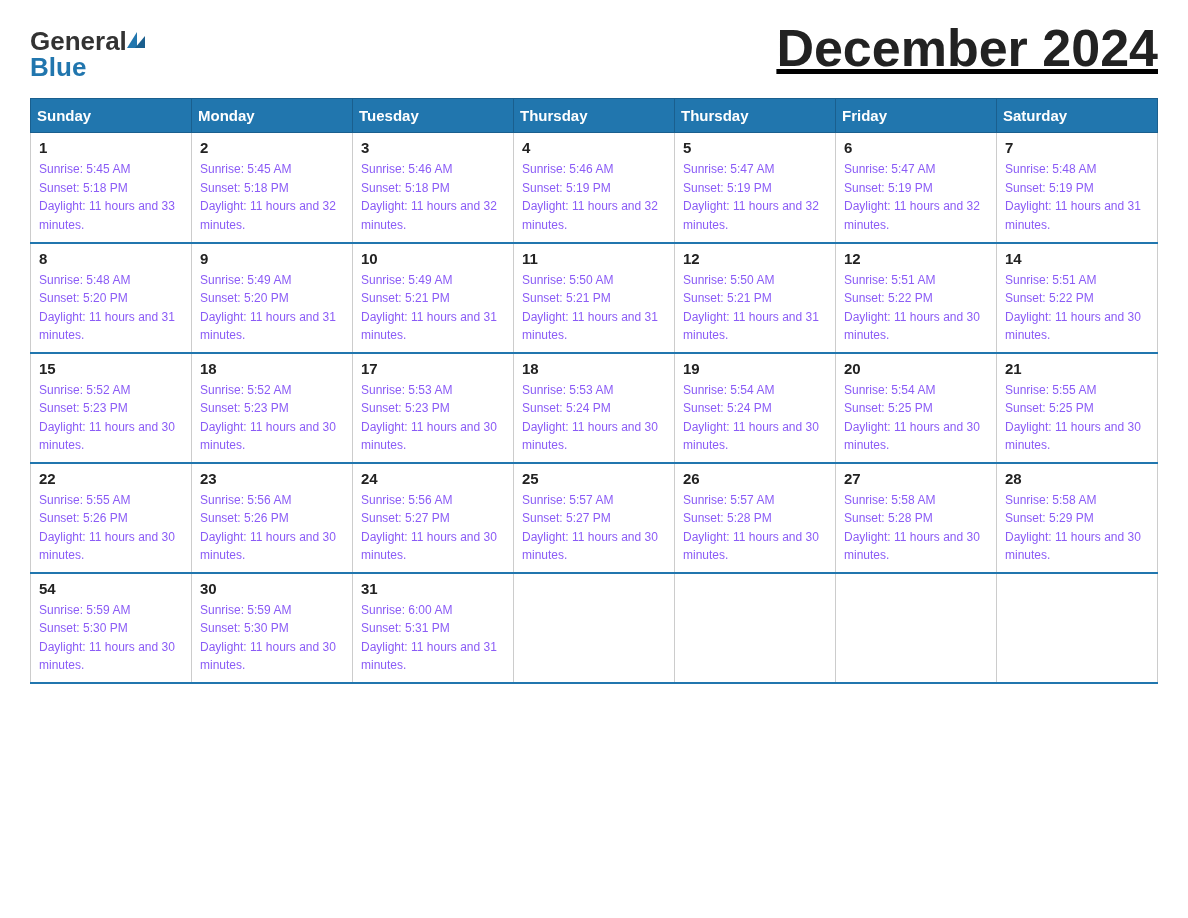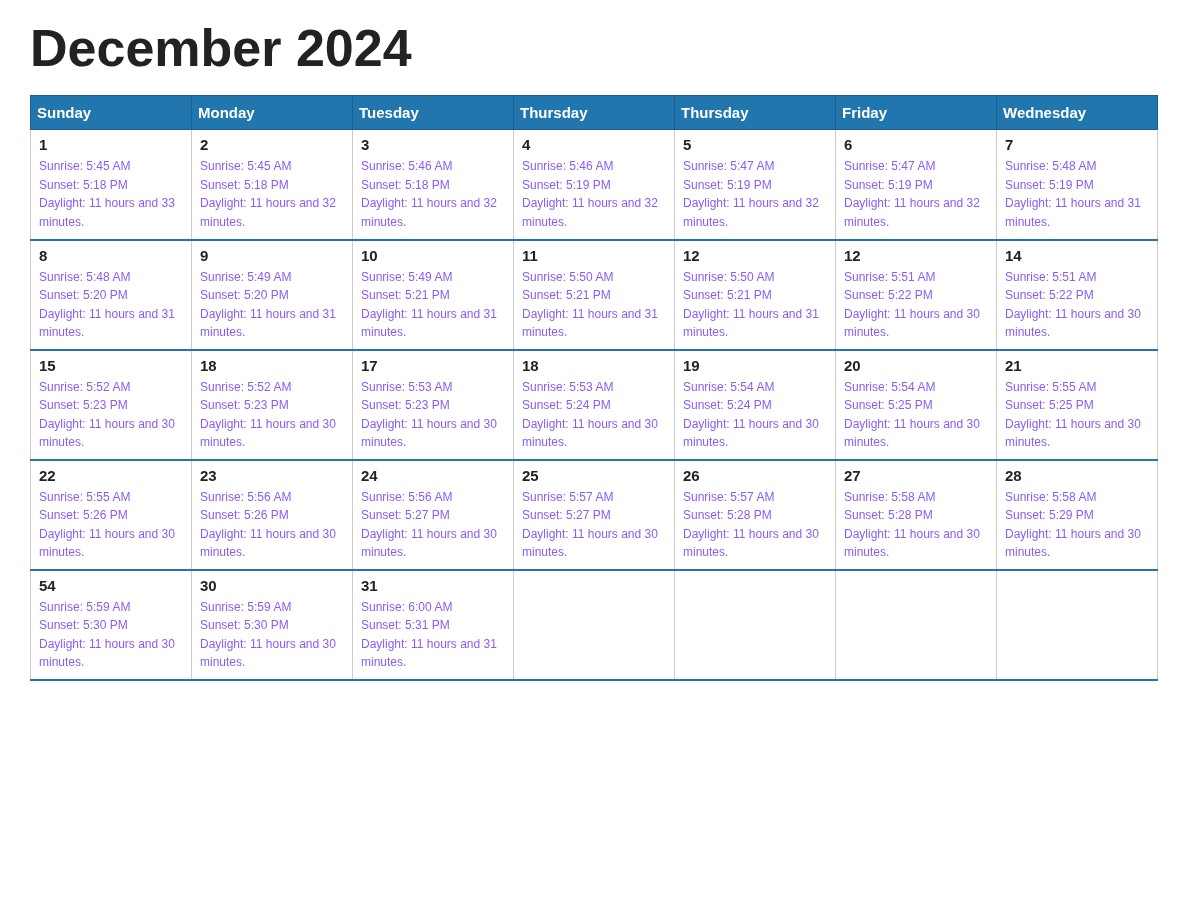--- a/index.html
+++ b/index.html
@@ -19,20 +19,21 @@
       margin-bottom: 18px;
     }
     .logo {
       display: flex;
       flex-direction: column;
       align-items: flex-start;
       margin-top: 8px;
     }
     .title-block {
       text-align: right;
+      text-decoration: underline;
     }
     .month-title {
       font-size: 52px;
       font-weight: bold;
       color: #222;
       line-height: 1.1;
     }
     .location-title {
       font-size: 22px;
       color: #444;
@@ -115,35 +116,47 @@
       font-size: 26px;
       font-weight: 900;
       color: #2176ae;
       line-height: 1;
     }
   </style>
 </head>
 <body>
 
 <div class="header">
+  <div class="logo">
+    <div class="logo-row">
+      <span class="logo-line1">General</span>
+      <div class="logo-triangles">
+        <div class="tri1"></div>
+        <div class="tri2"></div>
+      </div>
+    </div>
+    <div>
+      <span class="logo-line2">Blue</span>
+    </div>
+  </div>
   <div class="title-block">
     <div class="month-title">December 2024</div>
   </div>
 </div>
 
 <table class="calendar">
   <thead>
     <tr>
       <th>Sunday</th>
       <th>Monday</th>
       <th>Tuesday</th>
       <th>Thursday</th>
       <th>Thursday</th>
       <th>Friday</th>
-      <th>Wednesday</th>
+      <th>Saturday</th>
     </tr>
   </thead>
   <tbody id="calendar-body">
   <tr>
         <td>
           <span class="day-number">1</span>
           <div class="day-info">Sunrise: 5:45 AM<br>Sunset: 5:18 PM<br>Daylight: 11 hours and 33 minutes.</div>
         </td>
         <td>
           <span class="day-number">2</span>

